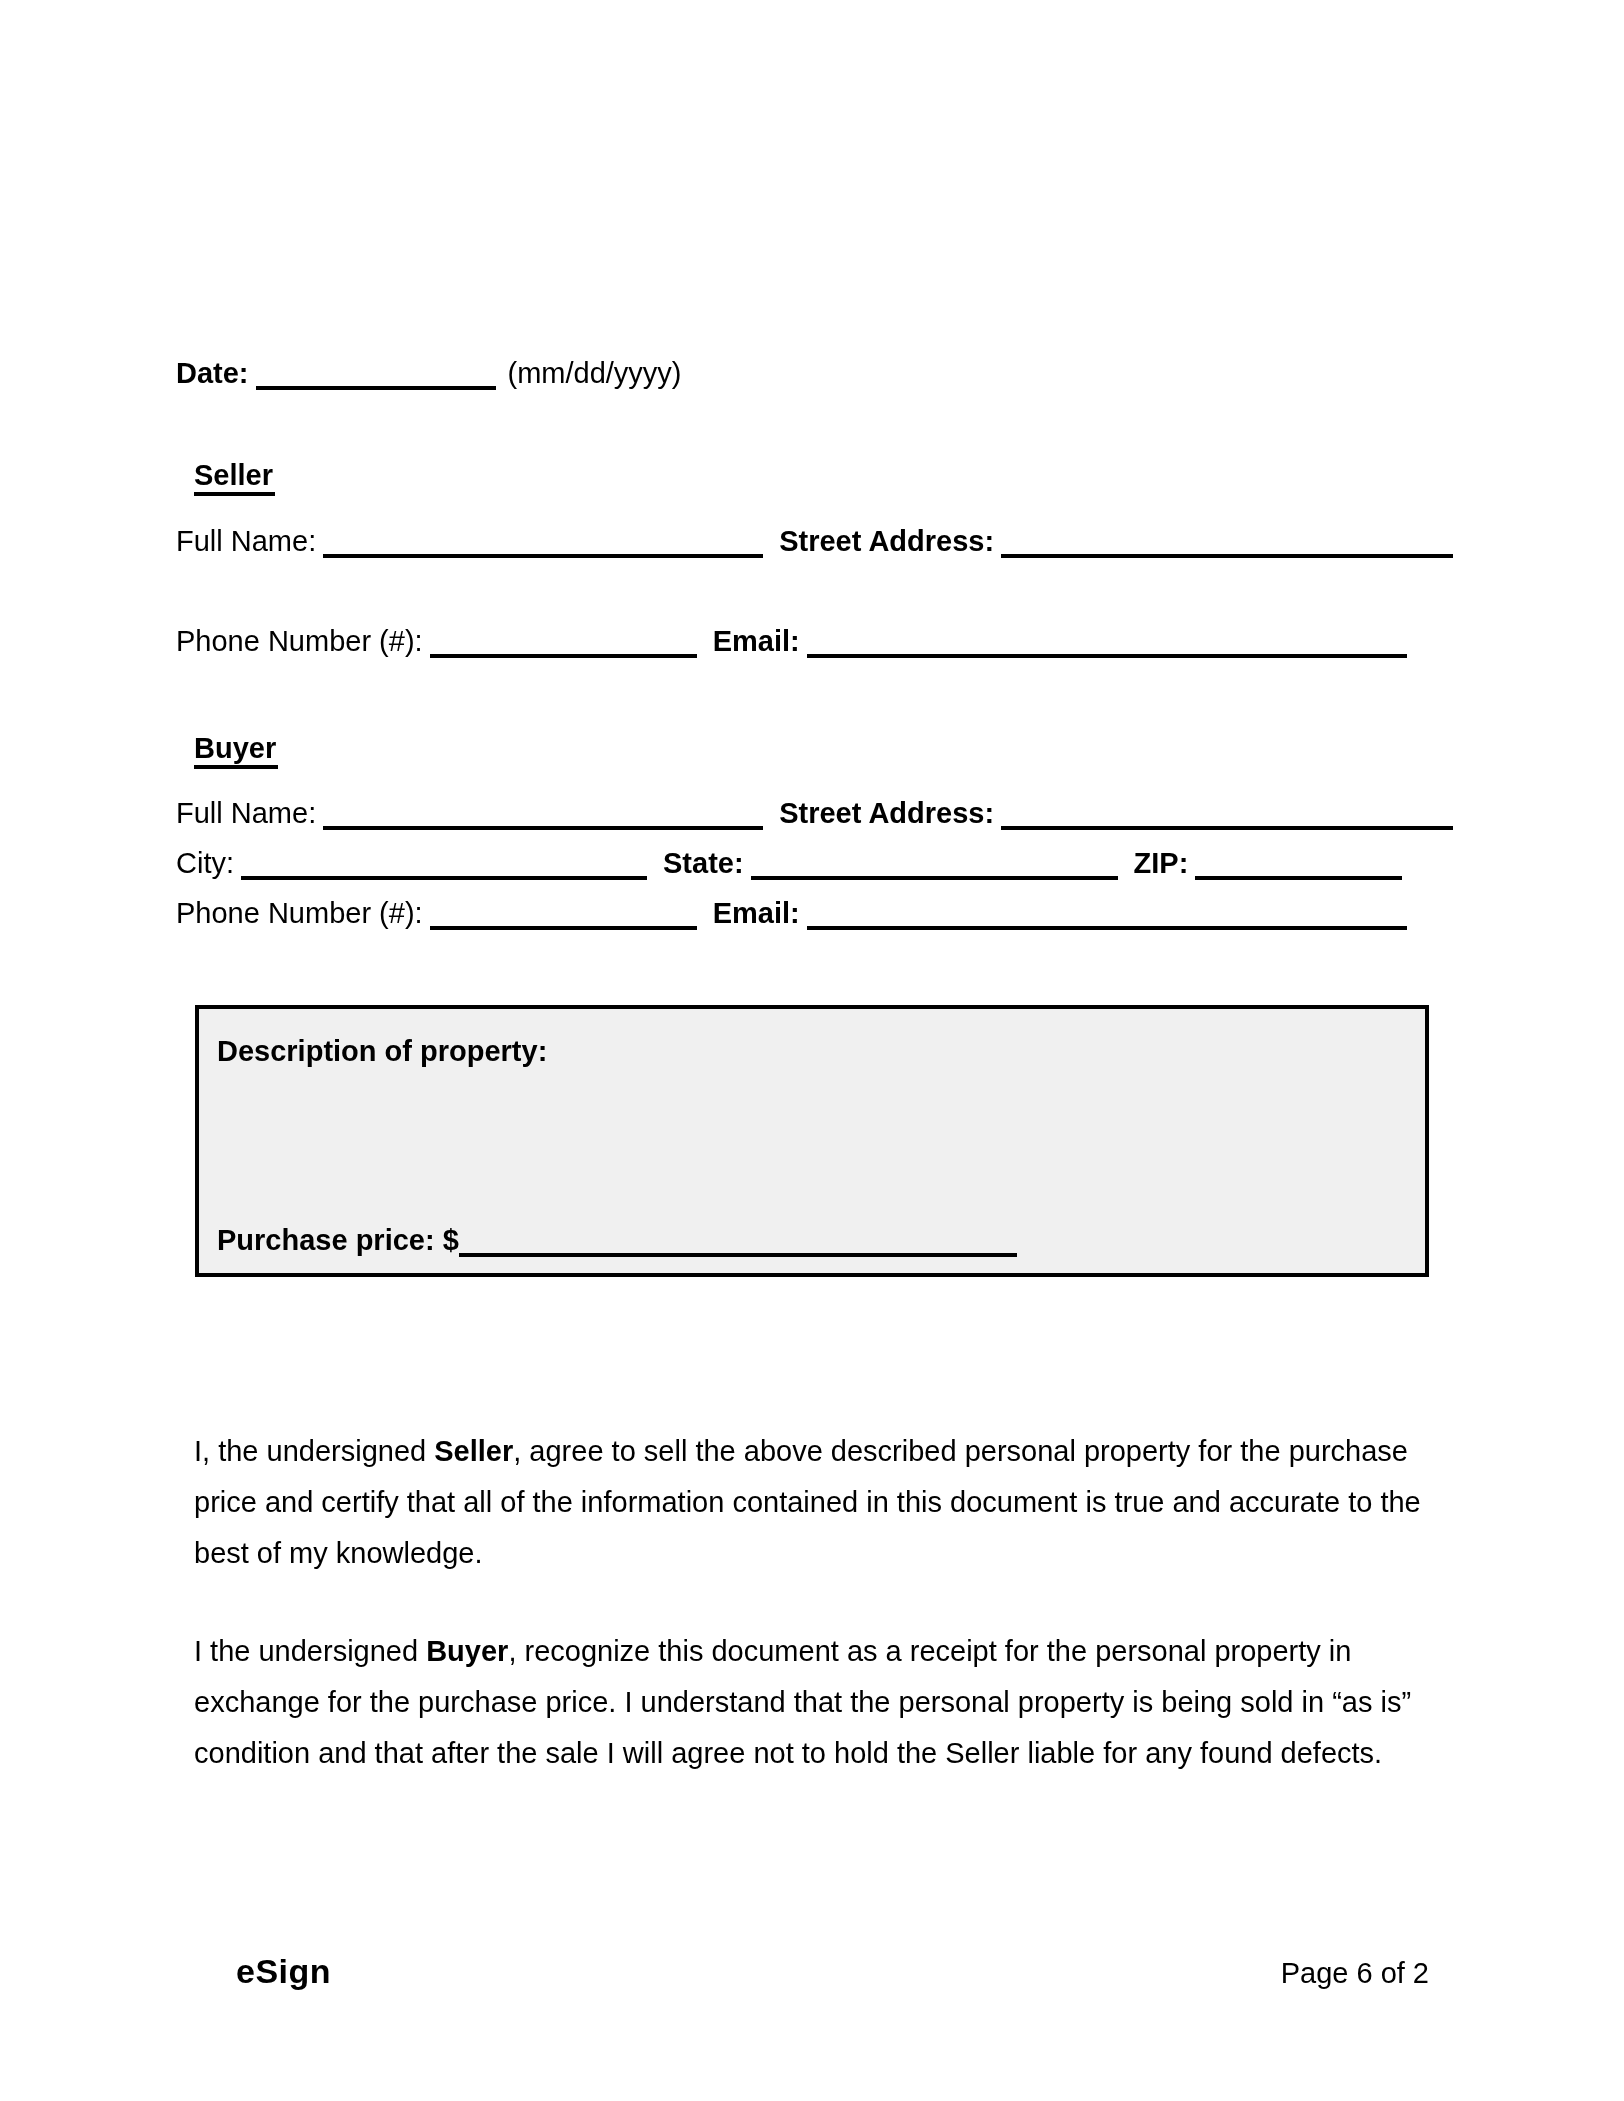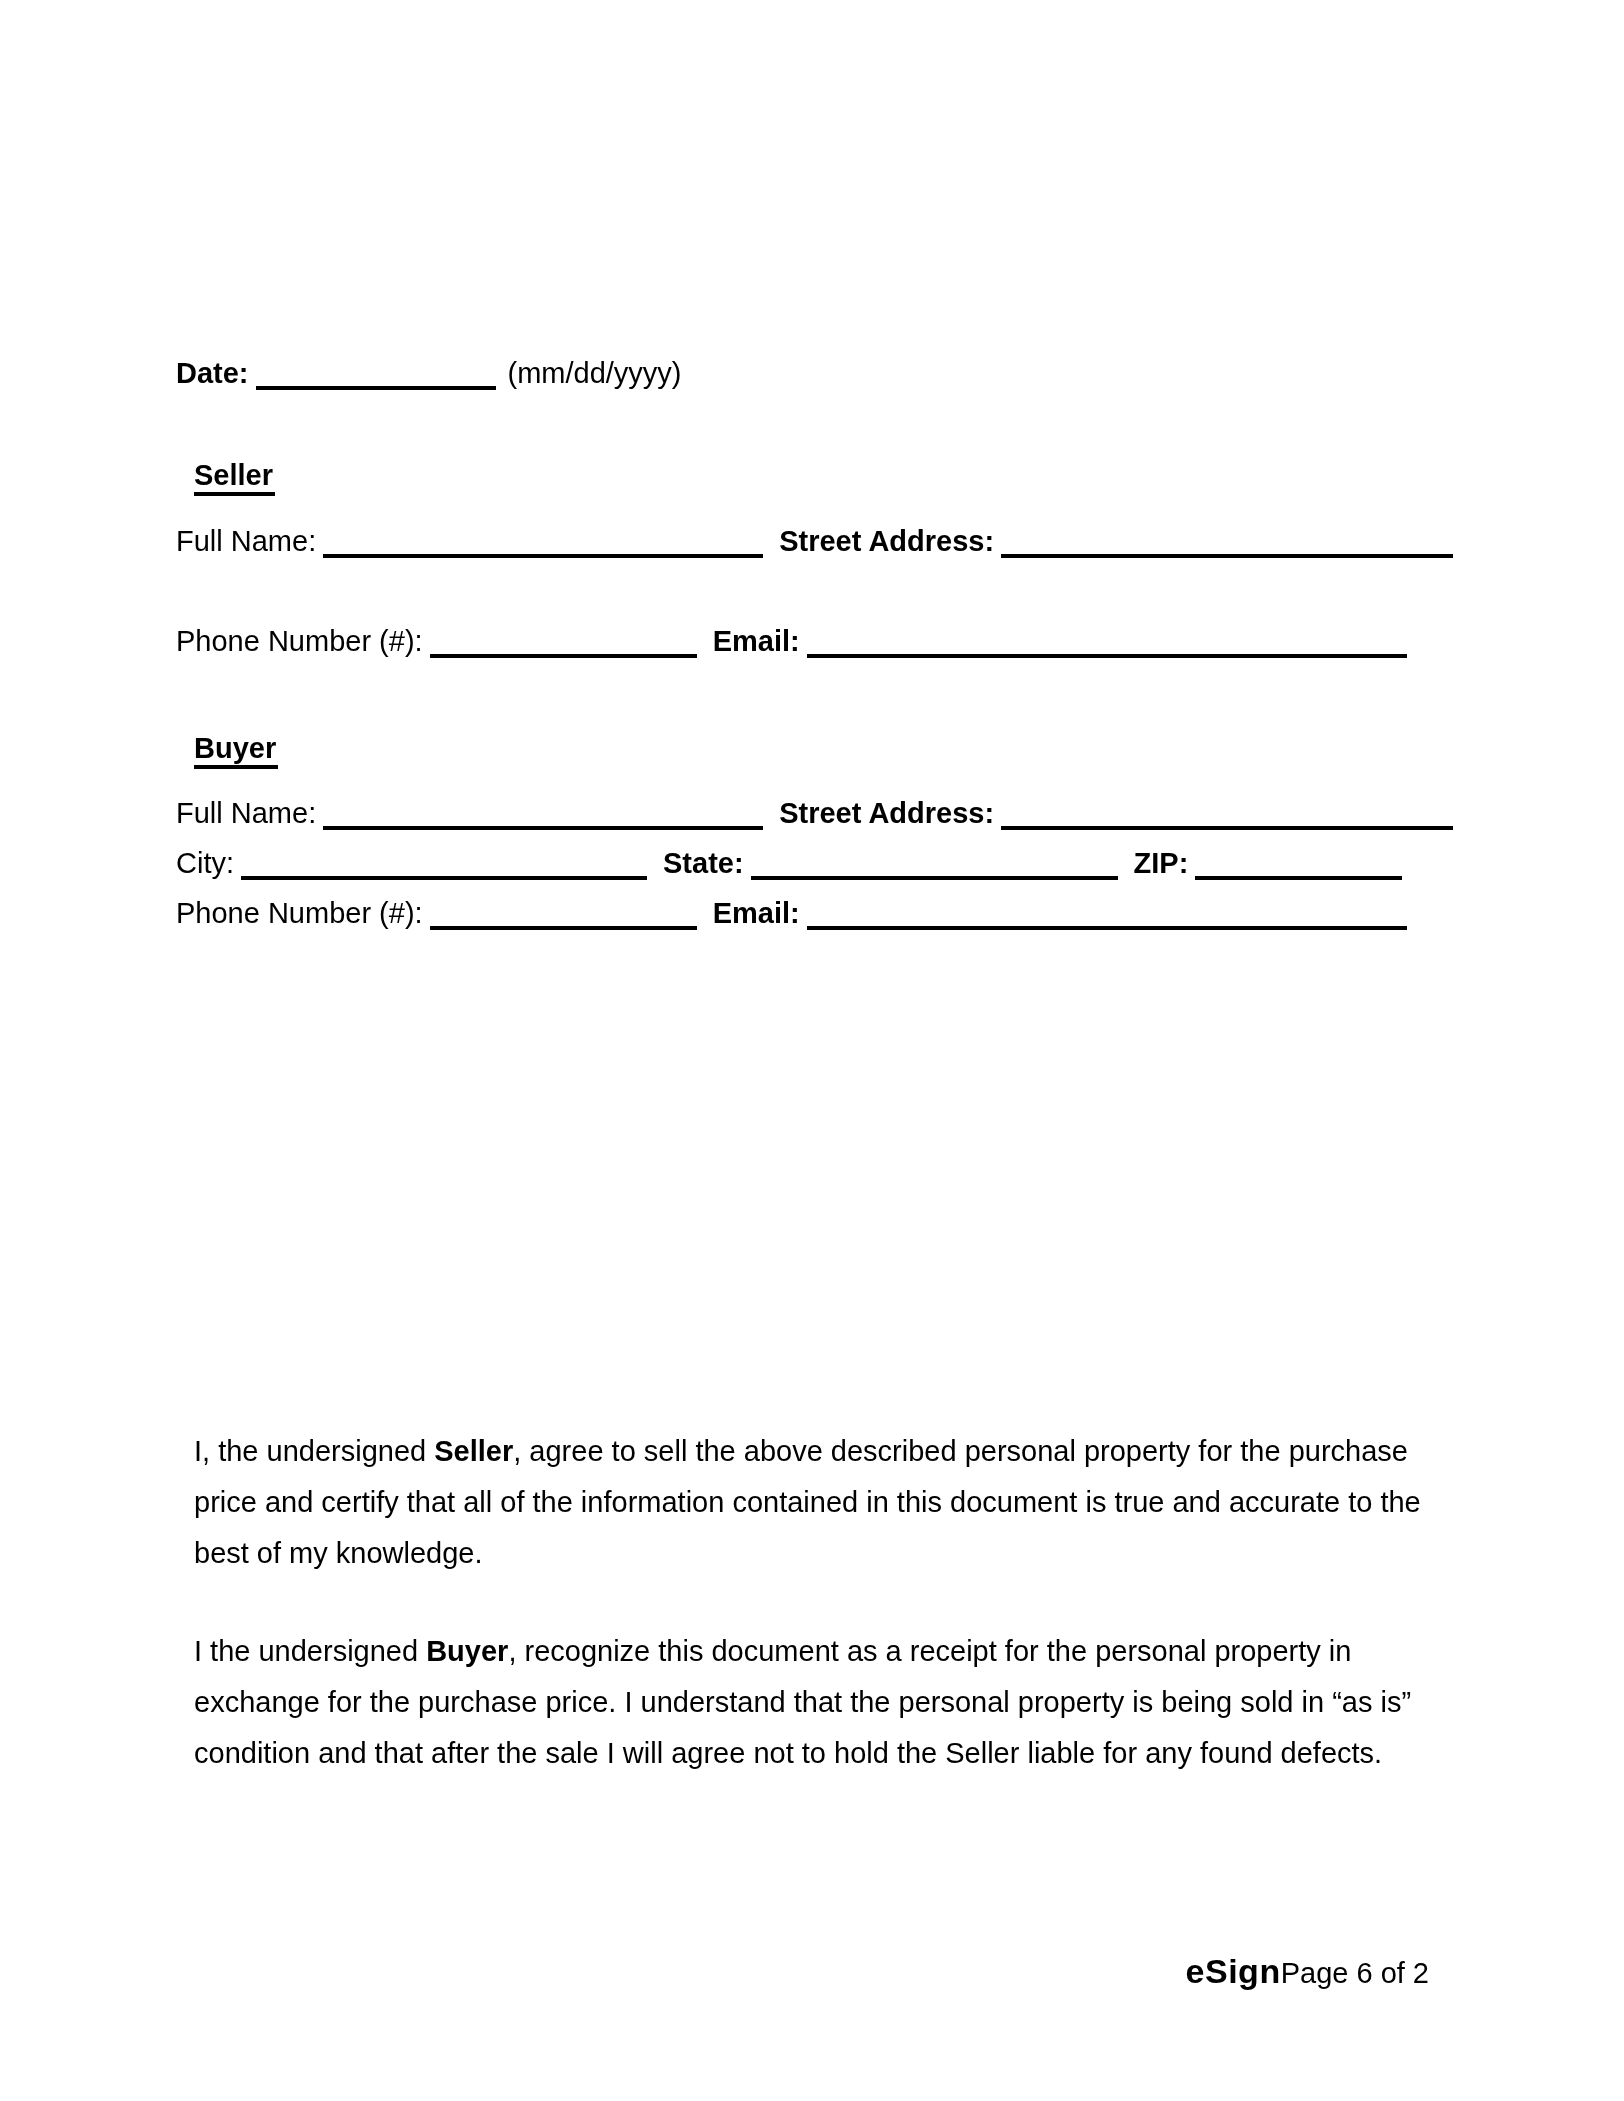--- a/index.html
+++ b/index.html
@@ -56,21 +56,21 @@
     padding:26px 20px 16px 18px;
     display:flex; flex-direction:column; justify-content:space-between;
   }
   .para {
     position:absolute; left:194px; width:1255px;
     line-height:51px;
     white-space:pre-line;
   }
   .footer {
     position:absolute; left:208px; right:195px; top:1952px;
-    display:flex; justify-content:flex-end; align-items:baseline;margin-left:28px;
+    display:flex; justify-content:space-between; align-items:baseline;margin-left:28px;
   }
   .brand { font-weight:bold; font-size:34px; letter-spacing:0.5px; }
   .pagenum { font-size:29px; }
 </style>
 </head>
 <body>
 
 <div class="page">
 
 
@@ -100,20 +100,30 @@
   </div>
 
   <div class="row" style="top:846px;">
     <span>City:</span><span class="u" style="width:406px;"><span class="fillval"></span></span><span class="gap">State:</span><span class="u" style="width:367px;"><span class="fillval"></span></span><span class="gap">ZIP:</span><span class="u" style="width:207px;"><span class="fillval"></span></span>
   </div>
 
   <div class="row" style="top:896px;">
     <span>Phone Number (#):</span><span class="u" style="width:267px;"><span class="fillval"></span></span><span class="gap">Email:</span><span class="u" style="width:600px;"><span class="fillval"></span></span>
   </div>
 
+  <div class="desc-box">
+    <div>
+      <span class="b">Description of property:</span>
+      <span></span>
+    </div>
+    <div class="b" style="white-space:nowrap;">
+      <span>Purchase price:</span>
+      <span>$</span><span class="u" style="width:558px; margin-left:0;"><span class="fillval"></span></span>
+    </div>
+  </div>
 
   <div class="para" style="top:1575px;">
     <span>I the undersigned </span><span class="b">Buyer</span><span>, recognize this document as a receipt for the personal property in
 exchange for the purchase price. I understand that the personal property is being sold in “as is”
 condition and that after the sale I will agree not to hold the Seller liable for any found defects.</span>
   </div>
 
   <div class="para" style="top:1375px;">
     <span>I, the undersigned </span><span class="b">Seller</span><span>, agree to sell the above described personal property for the purchase
 price and certify that all of the information contained in this document is true and accurate to the

